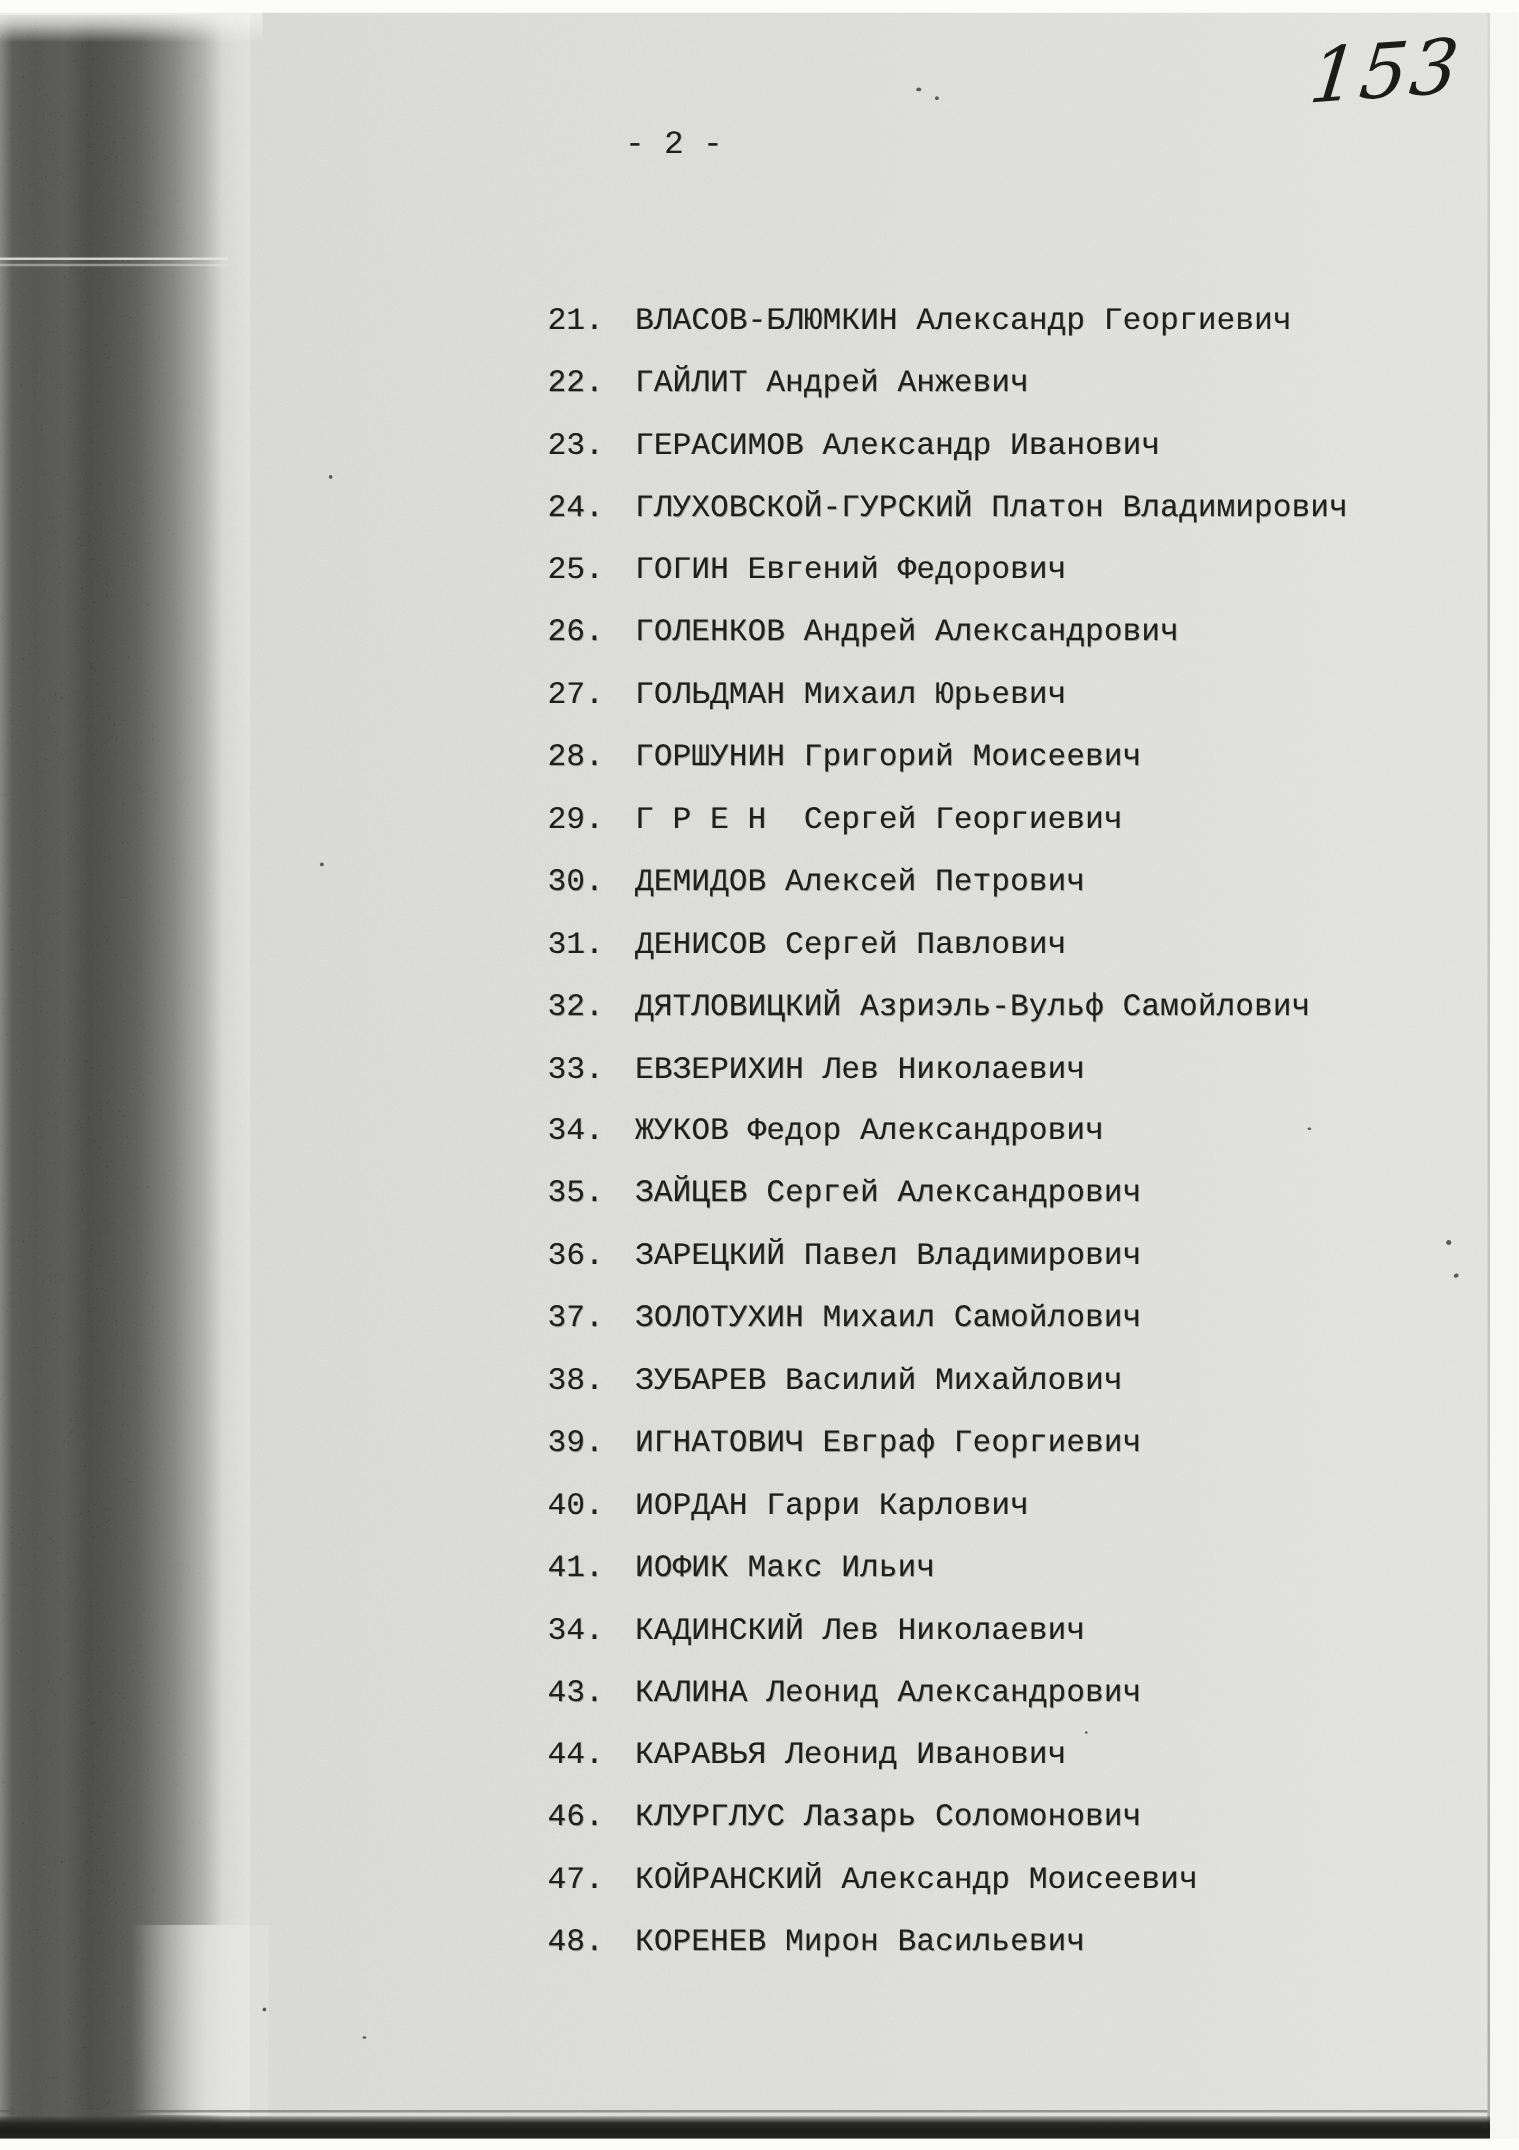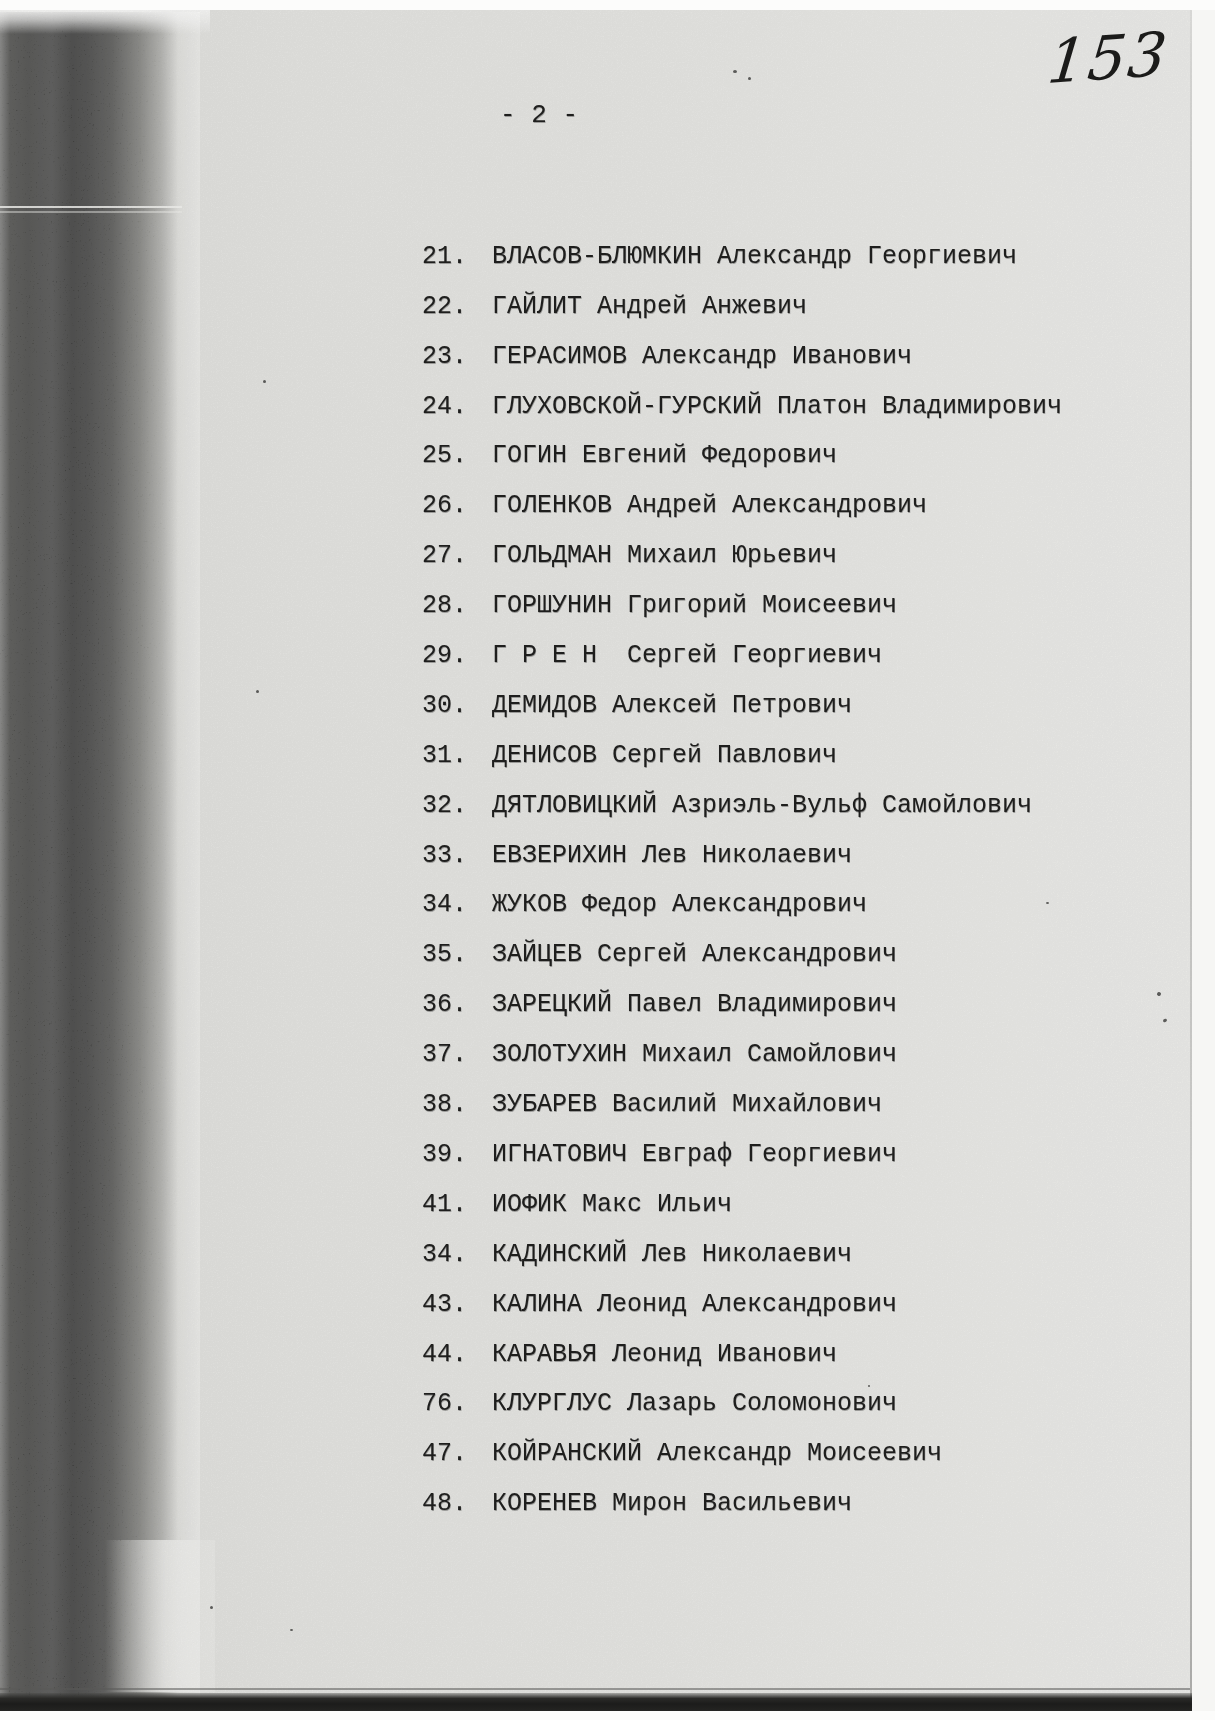--- a/index.html
+++ b/index.html
@@ -75,21 +75,21 @@
   }
   
   .pagenum{
     position:absolute;left:500px;top:100px;
     font-size:26px;color:#1e1e1d;
     white-space:pre;
     text-shadow:.5px .5px 0 rgba(30,30,29,.35);
   }
   
   .list{
-    position:absolute;left:0;top:182px;width:1100px;
+    position:absolute;left:16px;top:182px;width:1100px;
   }
   .row{
     height:49.9px;line-height:49.9px;
     padding-left:302px;
     white-space:pre;
     color:#1e1e1d;
     font-size:25px;
     text-shadow:.5px .5px 0 rgba(30,30,29,.35);
   }
   .row .num{display:inline-block;width:70px;}
@@ -201,40 +201,43 @@
       </div>
 
       <div class="row">
         <span class="num">38.</span><span class="name">ЗУБАРЕВ Василий Михайлович</span>
       </div>
 
       <div class="row">
         <span class="num">39.</span><span class="name">ИГНАТОВИЧ Евграф Георгиевич</span>
       </div>
 
+      <div class="row">
+        <span class="num">40.</span><span class="name">ИОРДАН Гарри Карлович</span>
+      </div>
 
       <div class="row">
         <span class="num">41.</span><span class="name">ИОФИК Макс Ильич</span>
       </div>
 
       <div class="row">
         <span class="num">34.</span><span class="name">КАДИНСКИЙ Лев Николаевич</span>
       </div>
 
       <div class="row">
         <span class="num">43.</span><span class="name">КАЛИНА Леонид Александрович</span>
       </div>
 
       <div class="row">
         <span class="num">44.</span><span class="name">КАРАВЬЯ Леонид Иванович</span>
       </div>
 
 
       <div class="row">
-        <span class="num">76.</span><span class="name">КЛУРГЛУС Лазарь Соломонович</span>
+        <span class="num">46.</span><span class="name">КЛУРГЛУС Лазарь Соломонович</span>
       </div>
 
       <div class="row">
         <span class="num">47.</span><span class="name">КОЙРАНСКИЙ Александр Моисеевич</span>
       </div>
 
       <div class="row">
         <span class="num">48.</span><span class="name">КОРЕНЕВ Мирон Васильевич</span>
       </div>
     </div>

